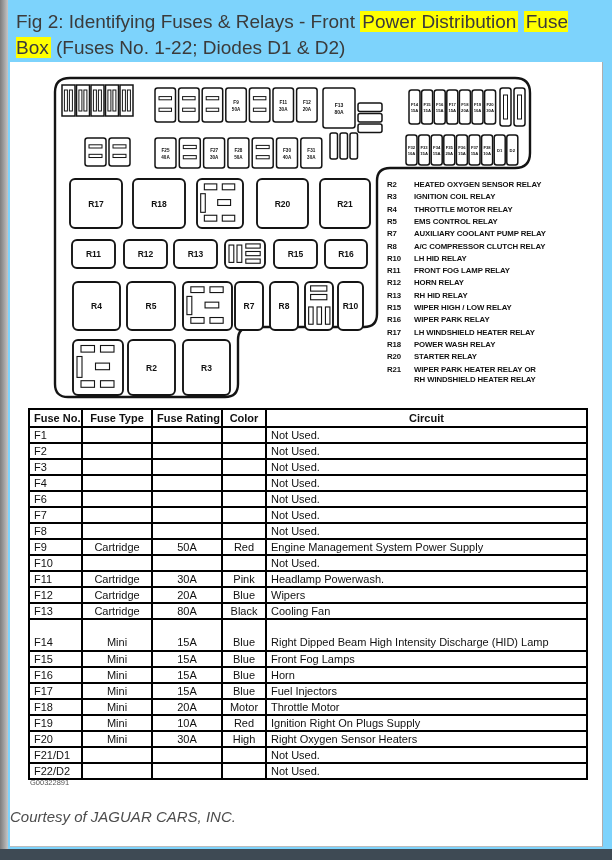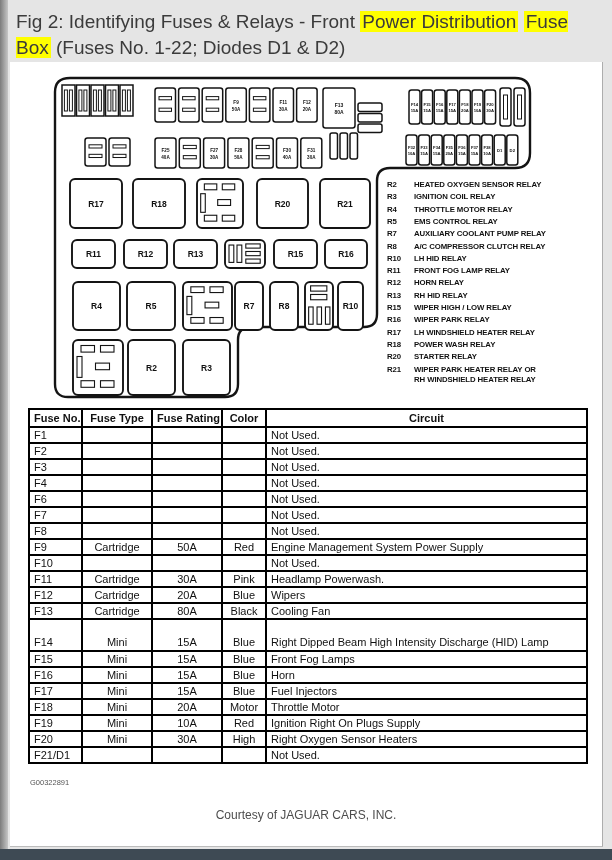--- a/index.html
+++ b/index.html
@@ -1,18 +1,18 @@
 <!DOCTYPE html>
 <html><head>
 <meta charset="utf-8">
 <style>
   html,body { margin:0; padding:0; }
   .screen {
     position:relative; width:612px; height:860px;
-    background:#e5e5e5; overflow:hidden;
+    background:#7dd3fc; overflow:hidden;
     font-family:"Liberation Sans", sans-serif;
   }
   .edge-left {
     position:absolute; left:0; top:0; width:8px; height:860px;
     background:linear-gradient(to right,#7c7c7c,#c6c6c6);
   }
   .title-block {
     position:absolute; left:16px; top:9px; width:566px;
     font-size:19px; line-height:26px; color:#3b3b3b;
   }
@@ -41,21 +41,21 @@
   }
   .fuse-table th { height:16px; text-align:center; font-weight:bold; }
   .fuse-table th.c-no { text-align:right;margin-left:32px; }
   td.c-no { text-align:left; }
   td.c-type, td.c-rating, td.c-color { text-align:center; }
   td.c-circuit { text-align:left; }
   tr.tall td { height:28px; vertical-align:bottom; padding-bottom:2px; }
   .g-code { position:absolute; left:20px; top:716px; font-size:7.5px; color:#555; }
   .courtesy {
     position:absolute; left:0; top:746px; width:100%;
-    text-align:center; font-size:12px; color:#4d4d4d;
+    text-align:left; font-size:15px; color:#4d4d4d;font-style:italic;
   }
   .bottom-bar {
     position:absolute; left:0; bottom:0; width:612px; height:11px;
     background:#3e4a54;
   }
 </style>
 </head>
 <body>
 
 <div class="screen">
@@ -598,20 +598,27 @@
             <td class="c-color">High</td>
             <td class="c-circuit">Right Oxygen Sensor Heaters</td>
           </tr>
           <tr>
             <td class="c-no">F21/D1</td>
             <td class="c-type"></td>
             <td class="c-rating"></td>
             <td class="c-color"></td>
             <td class="c-circuit">Not Used.</td>
           </tr>
+          <tr>
+            <td class="c-no">F22/D2</td>
+            <td class="c-type"></td>
+            <td class="c-rating"></td>
+            <td class="c-color"></td>
+            <td class="c-circuit">Not Used.</td>
+          </tr>
         </tbody>
     </table>
 
     <div class="g-code">G00322891</div>
     <div class="courtesy">Courtesy of JAGUAR CARS, INC.</div>
   </div>
 
   <div class="bottom-bar"></div>
 </div>
 

